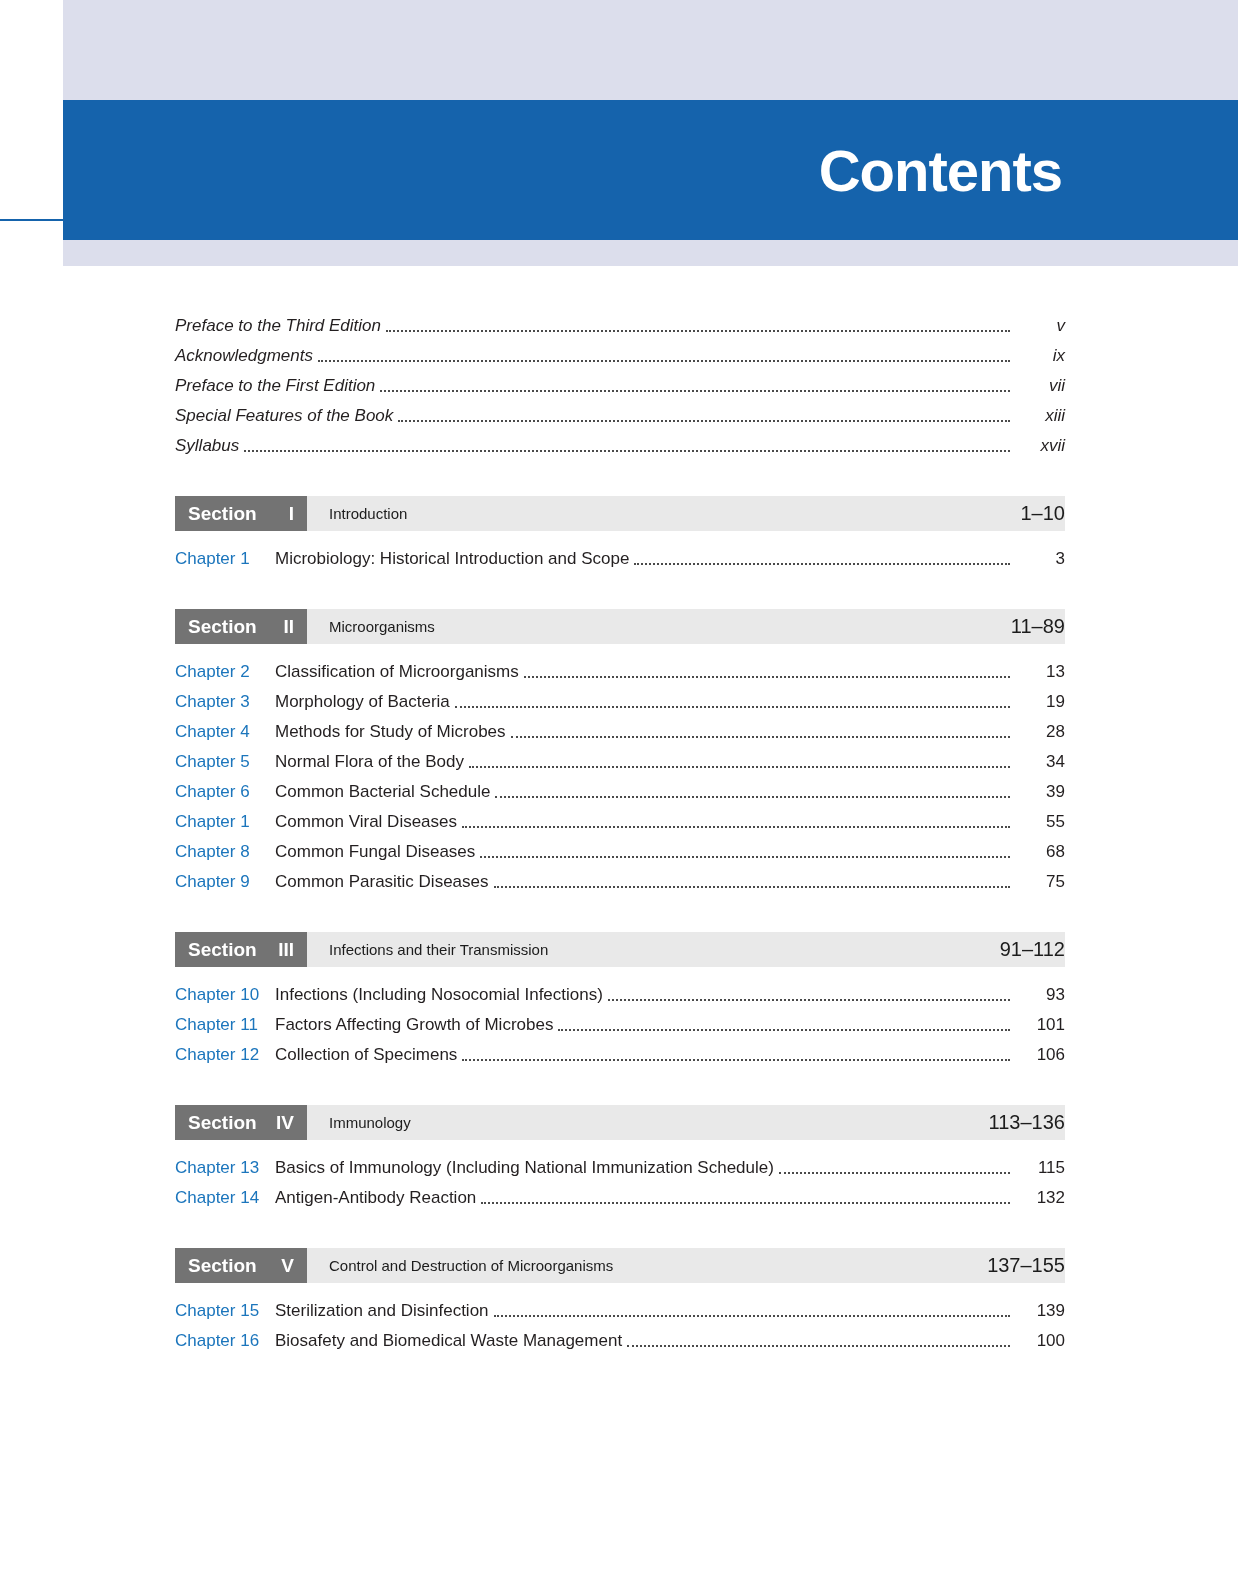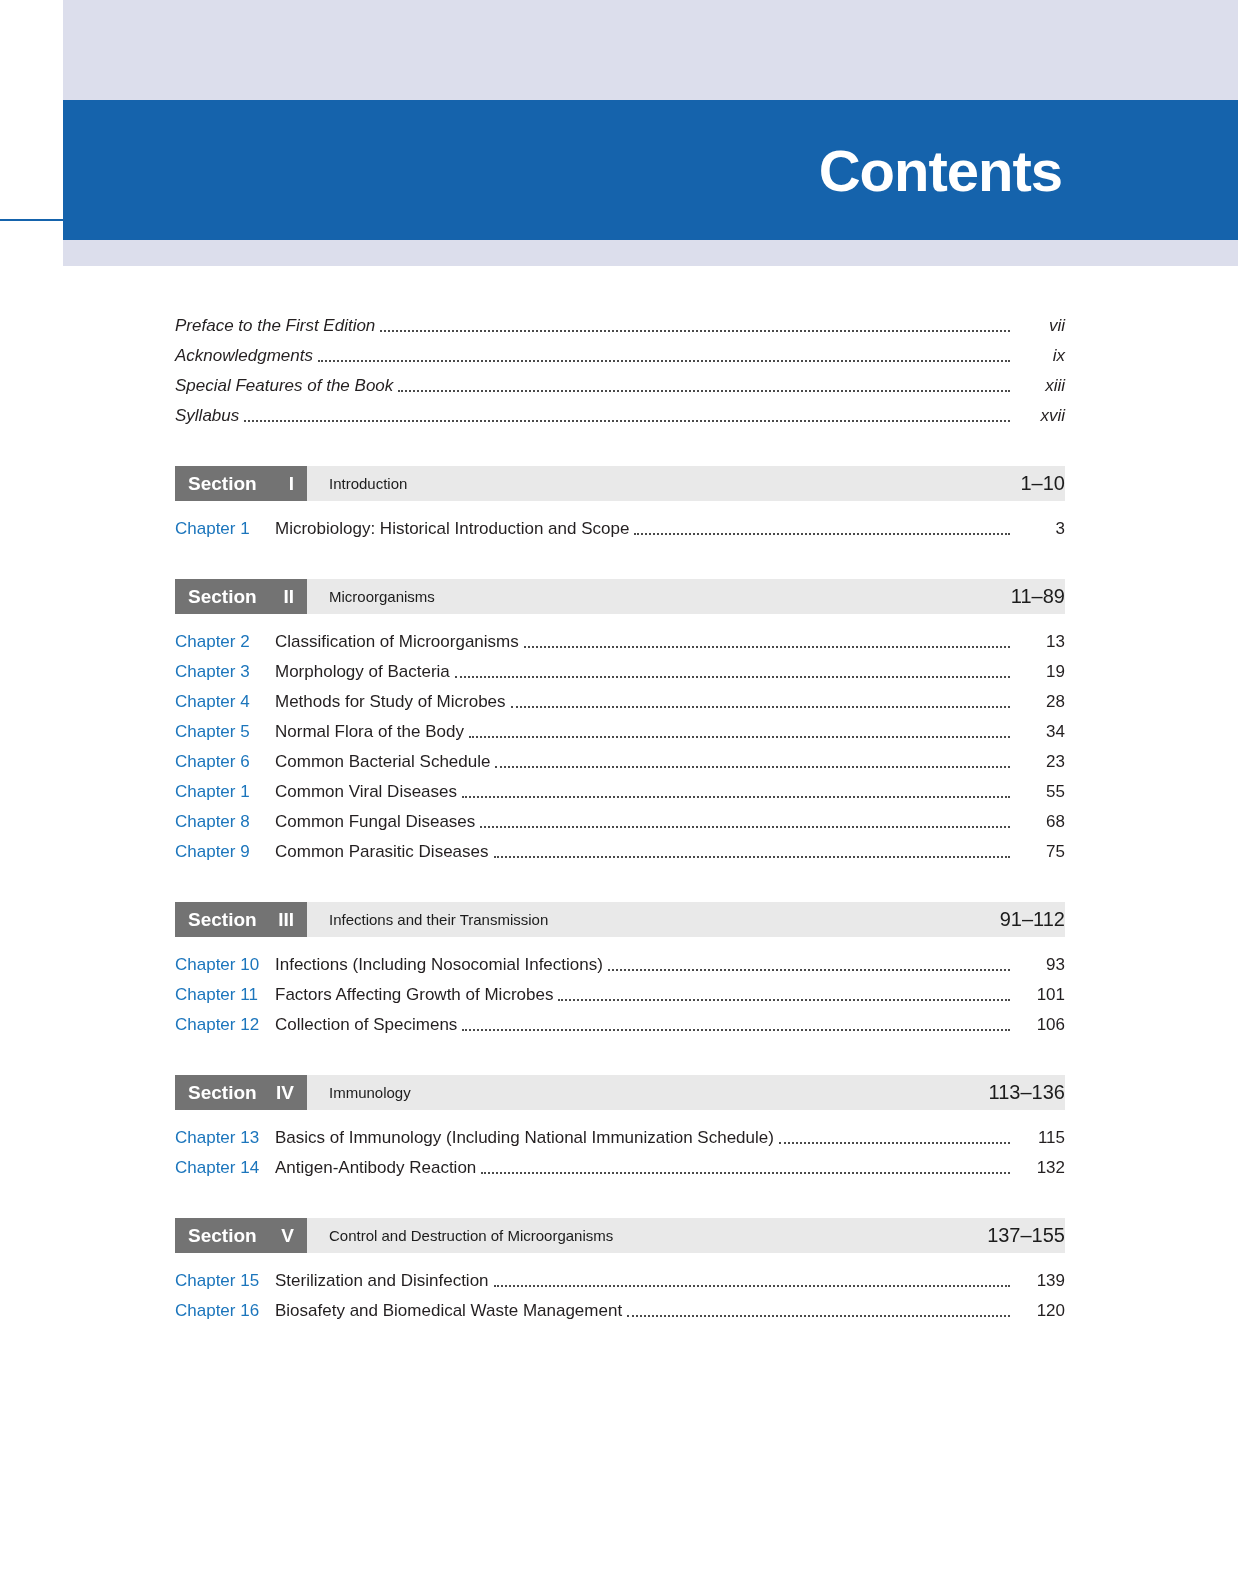--- a/index.html
+++ b/index.html
@@ -98,28 +98,33 @@
     <h1>Contents</h1>
   </div>
 
   <div class="band-sub"></div>
   <div class="left-line"></div>
 
   <div class="content">
 
     <div class="front-matter">
       <div class="row">
+        <span class="nowrap">Preface to the Third Edition</span>
+        <span class="leader"></span>
+        <span class="pgnum">v</span>
+      </div>
+      <div class="row">
+        <span class="nowrap">Acknowledgments</span>
+        <span class="leader"></span>
+        <span class="pgnum">ix</span>
+      </div>
+      <div class="row">
         <span class="nowrap">Preface to the First Edition</span>
         <span class="leader"></span>
         <span class="pgnum">vii</span>
-      </div>
-      <div class="row">
-        <span class="nowrap">Acknowledgments</span>
-        <span class="leader"></span>
-        <span class="pgnum">ix</span>
       </div>
       <div class="row">
         <span class="nowrap">Special Features of the Book</span>
         <span class="leader"></span>
         <span class="pgnum">xiii</span>
       </div>
       <div class="row">
         <span class="nowrap">Syllabus</span>
         <span class="leader"></span>
         <span class="pgnum">xvii</span>
@@ -176,21 +181,21 @@
         <div class="row">
           <span class="chapter-num">Chapter 5</span>
           <span class="nowrap">Normal Flora of the Body</span>
           <span class="leader"></span>
           <span class="pgnum">34</span>
         </div>
         <div class="row">
           <span class="chapter-num">Chapter 6</span>
           <span class="nowrap">Common Bacterial Schedule</span>
           <span class="leader"></span>
-          <span class="pgnum">23</span>
+          <span class="pgnum">39</span>
         </div>
         <div class="row">
           <span class="chapter-num">Chapter 1</span>
           <span class="nowrap">Common Viral Diseases</span>
           <span class="leader"></span>
           <span class="pgnum">55</span>
         </div>
         <div class="row">
           <span class="chapter-num">Chapter 8</span>
           <span class="nowrap">Common Fungal Diseases</span>
@@ -275,19 +280,19 @@
         <div class="row">
           <span class="chapter-num">Chapter 15</span>
           <span class="nowrap">Sterilization and Disinfection</span>
           <span class="leader"></span>
           <span class="pgnum">139</span>
         </div>
         <div class="row">
           <span class="chapter-num">Chapter 16</span>
           <span class="nowrap">Biosafety and Biomedical Waste Management</span>
           <span class="leader"></span>
-          <span class="pgnum">120</span>
+          <span class="pgnum">100</span>
         </div>
       </div>
     </div>
 
   </div>
 </div>
 
 </body></html>

